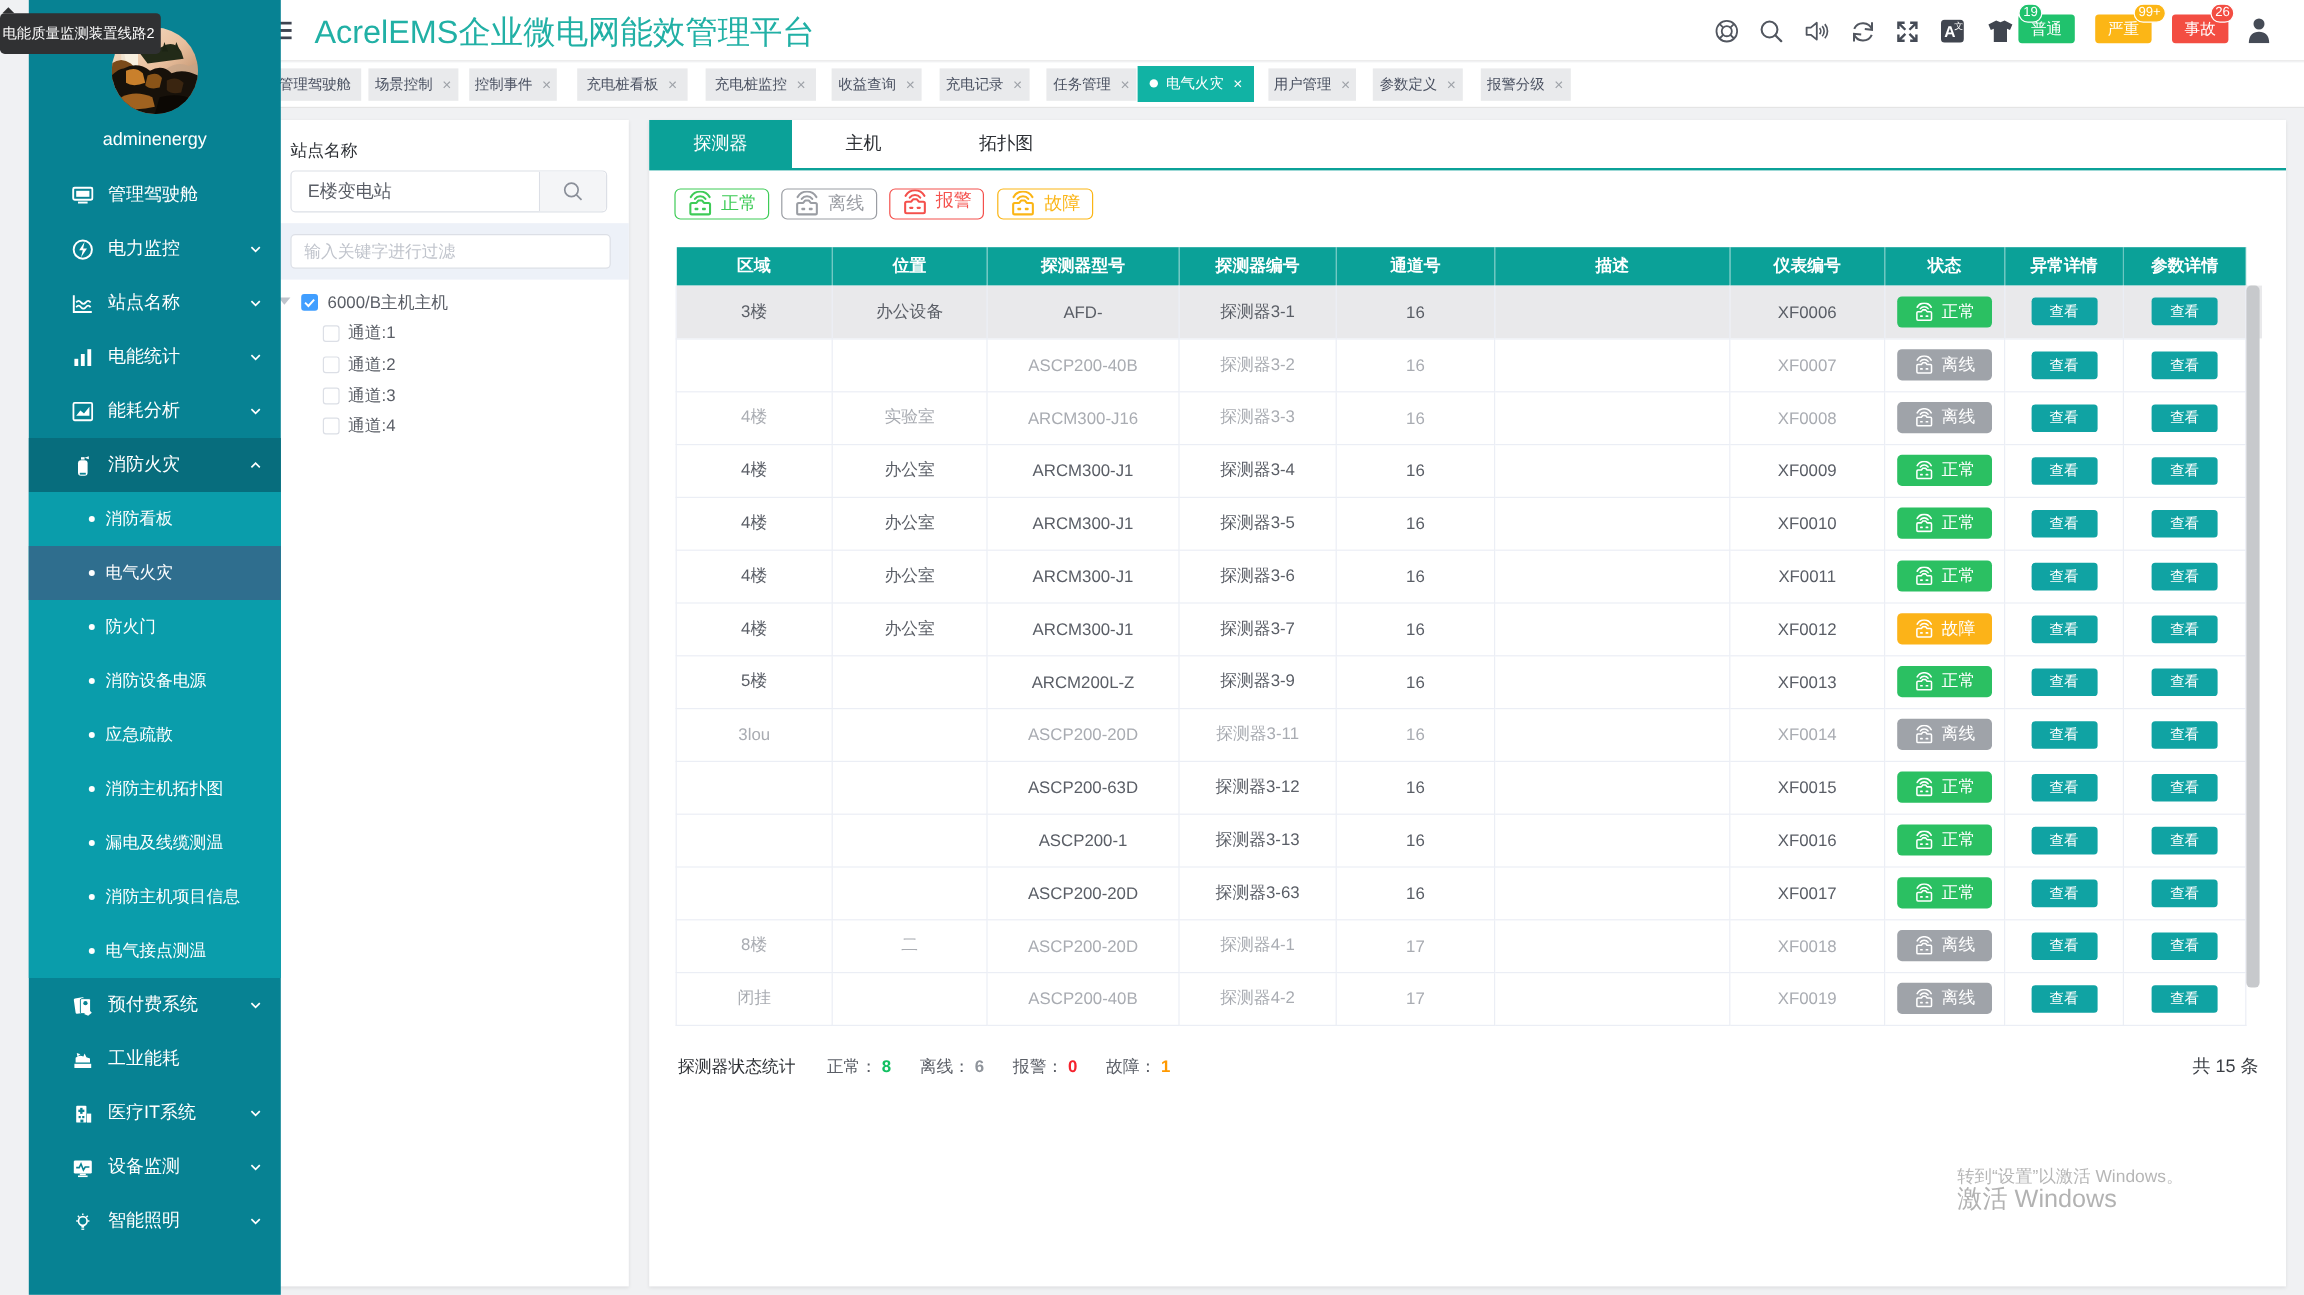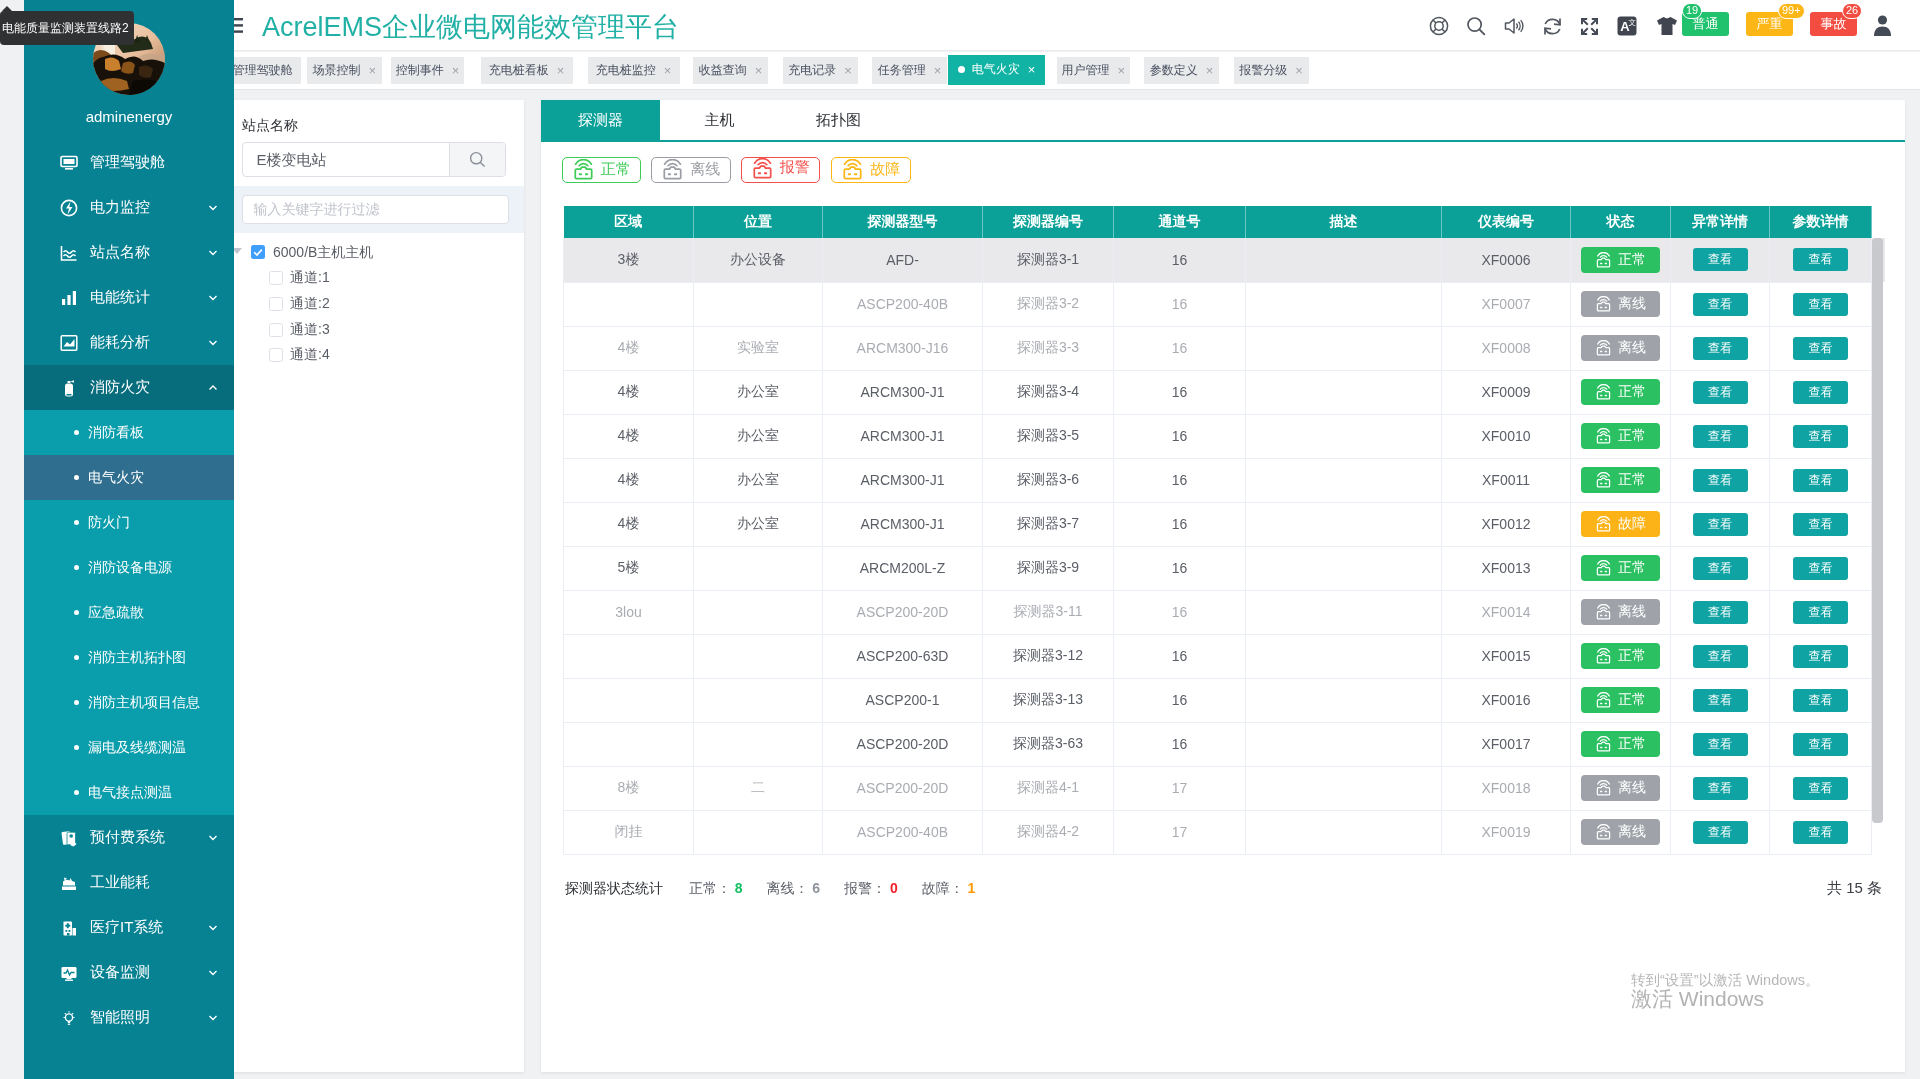--- a/index.html
+++ b/index.html
@@ -163,25 +163,25 @@
 <div class="smi">
           <span class="dot"></span>
           <span class="tx">应急疏散</span>
         </div>
 <div class="smi">
           <span class="dot"></span>
           <span class="tx">消防主机拓扑图</span>
         </div>
 <div class="smi">
           <span class="dot"></span>
+          <span class="tx">漏电及线缆测温</span>
+        </div>
+<div class="smi">
+          <span class="dot"></span>
           <span class="tx">消防主机项目信息</span>
-        </div>
-<div class="smi">
-          <span class="dot"></span>
-          <span class="tx">漏电及线缆测温</span>
         </div>
 <div class="smi">
           <span class="dot"></span>
           <span class="tx">电气接点测温</span>
         </div>
 </div>
 <div class="mi">
         <svg class="ic" viewBox="0 0 18 18">
           <rect x="2.2" y="2.5" width="8.5" height="13" rx="1.2" transform="rotate(-8 6.5 9)" fill="#fff"></rect>
           <rect x="7" y="3.2" width="8.5" height="12.5" rx="1.2" fill="#fff" stroke="#078293" stroke-width="0.8"></rect>

